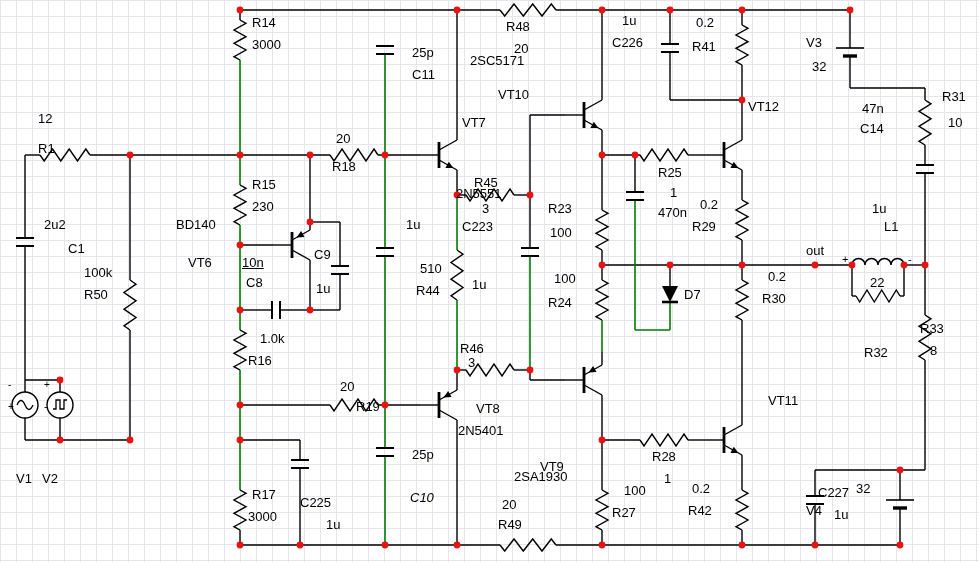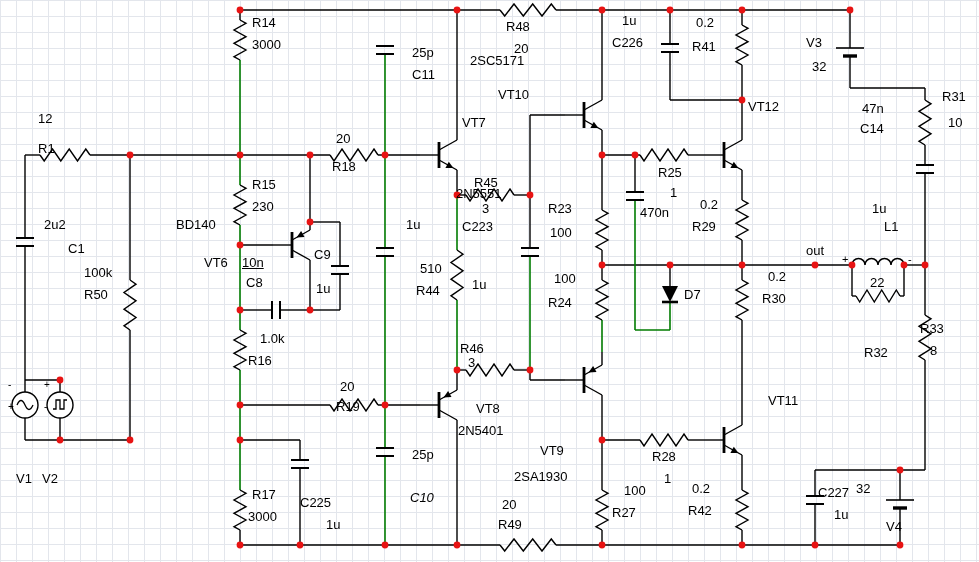--- a/index.html
+++ b/index.html
@@ -388,33 +388,33 @@
   <div id="labels-layer" style="color: rgb(0, 0, 0);">
       <div class="lbl" style="left: 252px; top: 16px;">R14</div>
       <div class="lbl" style="left: 252px; top: 38px;">3000</div>
       <div class="lbl" style="left: 38px; top: 112px; text-align: center;">12</div>
       <div class="lbl" style="left: 38px; top: 142px;">R1</div>
       <div class="lbl" style="left: 44px; top: 218px;">2u2</div>
       <div class="lbl" style="left: 68px; top: 242px;">C1</div>
       <div class="lbl" style="left: 84px; top: 266px;">100k</div>
       <div class="lbl" style="left: 84px; top: 288px;">R50</div>
       <div class="lbl" style="left: 176px; top: 218px;">BD140</div>
-      <div class="lbl" style="left: 204px; top: 256px;">VT6</div>
+      <div class="lbl" style="left: 188px; top: 256px;">VT6</div>
       <div class="lbl" style="left: 252px; top: 178px;">R15</div>
       <div class="lbl" style="left: 252px; top: 200px;">230</div>
       <div class="lbl" style="left: 242px; top: 256px; text-decoration: underline;">10n</div>
       <div class="lbl" style="left: 246px; top: 276px;">C8</div>
       <div class="lbl" style="left: 314px; top: 248px;">C9</div>
       <div class="lbl" style="left: 316px; top: 282px;">1u</div>
       <div class="lbl" style="left: 260px; top: 332px;">1.0k</div>
       <div class="lbl" style="left: 248px; top: 354px;">R16</div>
       <div class="lbl" style="left: 336px; top: 132px;">20</div>
       <div class="lbl" style="left: 332px; top: 160px;">R18</div>
       <div class="lbl" style="left: 340px; top: 380px;">20</div>
-      <div class="lbl" style="left: 336px; top: 400px;">R19</div>
+      <div class="lbl" style="left: 356px; top: 400px;">R19</div>
       <div class="lbl" style="left: 412px; top: 46px;">25p</div>
       <div class="lbl" style="left: 412px; top: 68px;">C11</div>
       <div class="lbl" style="left: 406px; top: 218px;">1u</div>
       <div class="lbl" style="left: 412px; top: 448px;">25p</div>
       <div class="lbl" style="left: 410px; top: 491px; font-style: italic;">C10</div>
       <div class="lbl" style="left: 252px; top: 488px;">R17</div>
       <div class="lbl" style="left: 248px; top: 510px;">3000</div>
       <div class="lbl" style="left: 300px; top: 496px;">C225</div>
       <div class="lbl" style="left: 326px; top: 518px;">1u</div>
       <div class="lbl" style="left: 462px; top: 116px;">VT7</div>
@@ -426,33 +426,33 @@
       <div class="lbl" style="left: 462px; top: 220px;">C223</div>
       <div class="lbl" style="left: 472px; top: 278px;">1u</div>
       <div class="lbl" style="left: 460px; top: 342px;">R46</div>
       <div class="lbl" style="left: 468px; top: 356px;">3</div>
       <div class="lbl" style="left: 476px; top: 402px;">VT8</div>
       <div class="lbl" style="left: 458px; top: 424px;">2N5401</div>
       <div class="lbl" style="left: 506px; top: 20px; text-align: right;">R48</div>
       <div class="lbl" style="left: 514px; top: 42px;">20</div>
       <div class="lbl" style="left: 470px; top: 54px;">2SC5171</div>
       <div class="lbl" style="left: 498px; top: 88px;">VT10</div>
-      <div class="lbl" style="left: 540px; top: 444px;">VT9</div>
+      <div class="lbl" style="left: 540px; top: 460px;">VT9</div>
       <div class="lbl" style="left: 514px; top: 470px;">2SA1930</div>
       <div class="lbl" style="left: 502px; top: 498px;">20</div>
       <div class="lbl" style="left: 498px; top: 518px;">R49</div>
       <div class="lbl" style="left: 548px; top: 202px;">R23</div>
       <div class="lbl" style="left: 550px; top: 226px;">100</div>
       <div class="lbl" style="left: 554px; top: 272px;">100</div>
       <div class="lbl" style="left: 548px; top: 296px;">R24</div>
       <div class="lbl" style="left: 622px; top: 14px;">1u</div>
       <div class="lbl" style="left: 612px; top: 36px;">C226</div>
       <div class="lbl" style="left: 658px; top: 166px;">R25</div>
       <div class="lbl" style="left: 670px; top: 186px;">1</div>
-      <div class="lbl" style="left: 640px; top: 206px;">470n</div>
+      <div class="lbl" style="left: 640px; top: 206px; padding-left: 18px;">470n</div>
       <div class="lbl" style="left: 696px; top: 16px;">0.2</div>
       <div class="lbl" style="left: 692px; top: 40px; text-align: center;">R41</div>
       <div class="lbl" style="left: 748px; top: 100px;">VT12</div>
       <div class="lbl" style="left: 700px; top: 198px;">0.2</div>
       <div class="lbl" style="left: 692px; top: 220px;">R29</div>
       <div class="lbl" style="left: 684px; top: 288px;">D7</div>
       <div class="lbl" style="left: 768px; top: 270px;">0.2</div>
       <div class="lbl" style="left: 762px; top: 292px;">R30</div>
       <div class="lbl" style="left: 806px; top: 244px;">out</div>
       <div class="lbl" style="left: 768px; top: 394px;">VT11</div>
@@ -472,21 +472,21 @@
       <div class="lbl" style="left: 884px; top: 220px;">L1</div>
       <div class="lbl" style="left: 842px; top: 254px; font-size: 11px;">+</div>
       <div class="lbl" style="left: 908px; top: 254px; font-size: 11px;">-</div>
       <div class="lbl" style="left: 870px; top: 276px;">22</div>
       <div class="lbl" style="left: 864px; top: 298px; margin-top: 48px;">R32</div>
       <div class="lbl" style="left: 920px; top: 322px;">R33</div>
       <div class="lbl" style="left: 930px; top: 344px;">8</div>
       <div class="lbl" style="left: 818px; top: 486px;">C227</div>
       <div class="lbl" style="left: 834px; top: 508px;">1u</div>
       <div class="lbl" style="left: 856px; top: 482px;">32</div>
-      <div class="lbl" style="left: 886px; top: 504px; margin-top: 16px;">V4</div>
+      <div class="lbl" style="left: 806px; top: 504px;">V4</div>
       <div class="lbl" style="left: 16px; top: 472px;">V1</div>
       <div class="lbl" style="left: 42px; top: 472px;">V2</div>
       <div class="lbl" style="left: 8px; top: 380px; font-size: 10px;">-</div>
       <div class="lbl" style="left: 8px; top: 402px; font-size: 10px;">+</div>
       <div class="lbl" style="left: 44px; top: 380px; font-size: 10px;">+</div>
       <div class="lbl" style="left: 44px; top: 402px; font-size: 10px;">-</div>
     </div>
 </div>
 
 </body></html>

